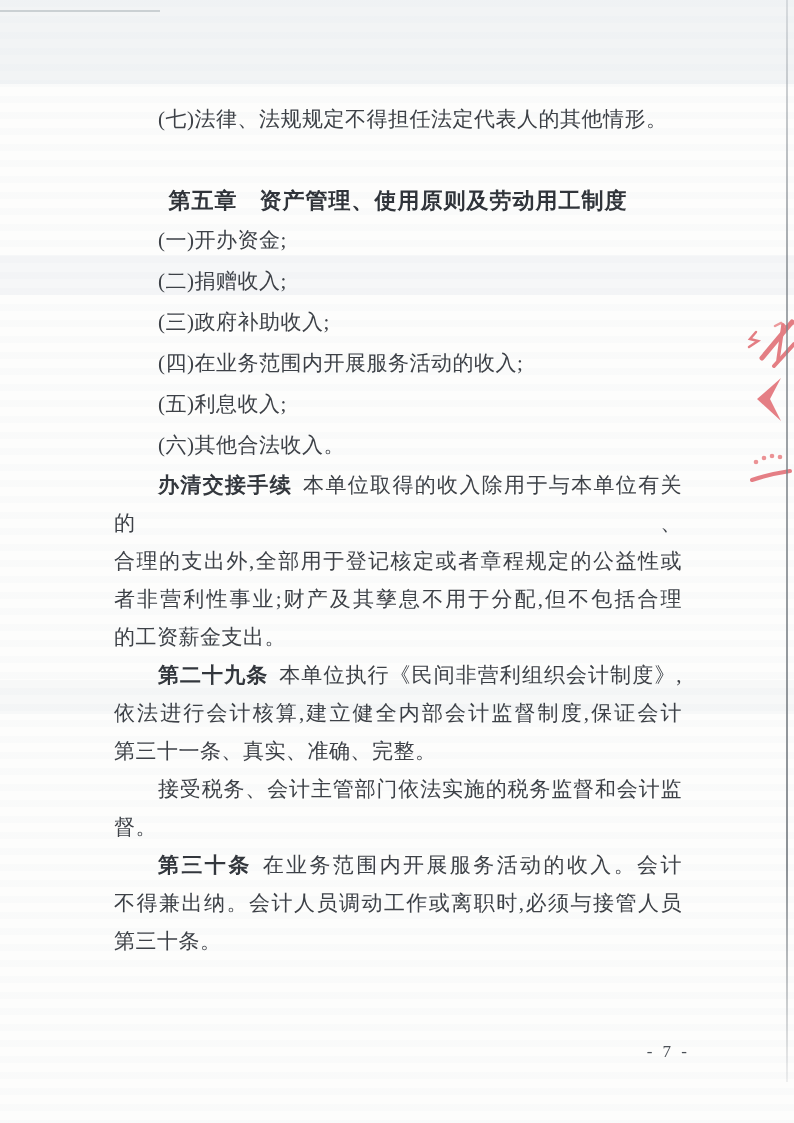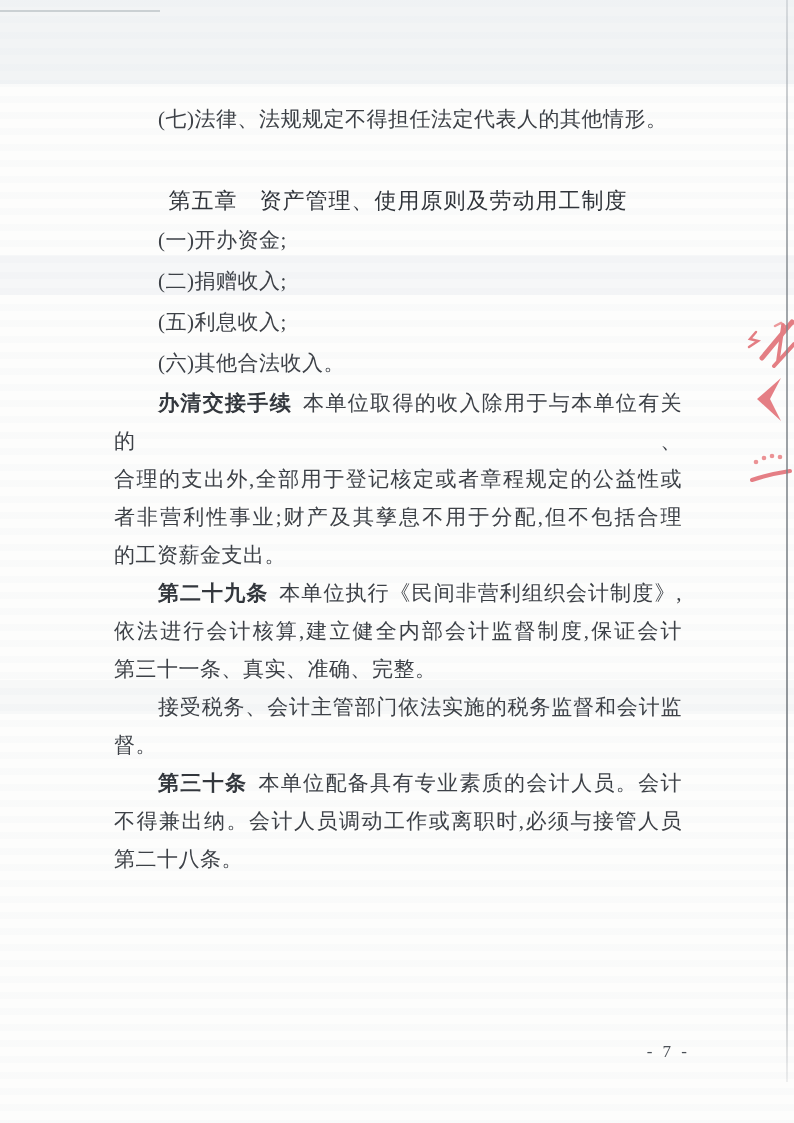--- a/index.html
+++ b/index.html
@@ -69,21 +69,21 @@
   .term {
     font-weight: 700;
     color: #33373d;
     margin-right: 11px;
   }
   .chapter {
     margin: 44px 0 0 0;
     line-height: 38px;
     text-align: center;
     font-size: 22px;
-    font-weight: 400;
+    font-weight: 700;
     color: #30343a;
     font-family: "Liberation Sans", "DejaVu Sans", sans-serif;
     letter-spacing: 1px;
   }
   .chapter .chapter-num { margin-right: 22px; }
   .items {
     list-style: none;
     margin: 0;
     padding: 0;
   }
@@ -124,20 +124,22 @@
     <p class="line indent">(七)法律、法规规定不得担任法定代表人的其他情形。</p>
 
     <h2 class="chapter">
       <span class="chapter-num">第五章</span><span>资产管理、使用原则及劳动用工制度</span>
     </h2>
 
 
     <ul class="items">
       <li>(一)开办资金;</li>
       <li>(二)捐赠收入;</li>
+      <li>(三)政府补助收入;</li>
+      <li>(四)在业务范围内开展服务活动的收入;</li>
       <li>(五)利息收入;</li>
       <li>(六)其他合法收入。</li>
     </ul>
 
     <div>
       <p class="line indent fill">
         <span class="term">办清交接手续</span><span>本单位取得的收入除用于与本单位有关的、</span>
       </p>
       <p class="line fill">合理的支出外,全部用于登记核定或者章程规定的公益性或</p>
       <p class="line fill">者非营利性事业;财产及其孳息不用于分配,但不包括合理</p>
@@ -152,27 +154,27 @@
       <p class="line">第三十一条、真实、准确、完整。</p>
     </div>
 
     <div>
       <p class="line indent fill">接受税务、会计主管部门依法实施的税务监督和会计监</p>
       <p class="line">督。</p>
     </div>
 
     <div>
       <p class="line indent fill">
-        <span class="term">第三十条</span><span>本单位配备具有专业素质的会计人员。会计</span>
+        <span class="term">第三十条</span><span>在业务范围内开展服务活动的收入。会计</span>
       </p>
       <p class="line fill">不得兼出纳。会计人员调动工作或离职时,必须与接管人员</p>
     </div>
 
     <div>
-      <p class="line">第二十八条。</p>
+      <p class="line">第三十条。</p>
     </div>
 
   </div>
 
   <svg class="stamp" width="60" height="200" viewBox="0 0 60 200" aria-hidden="true">
     <g stroke="#de5f66" fill="none" stroke-linecap="round" opacity="0.8">
       <path d="M41,36 l6,-3 l5,4 l8,-4" stroke-width="2.5" stroke="#e88084"></path>
       <path d="M22,42 l-6,7 l8,2 l-9,6" stroke-width="2.5"></path>
       <path d="M49,35 L44,70" stroke-width="3.5"></path>
       <path d="M28,68 L58,32" stroke-width="5"></path>

